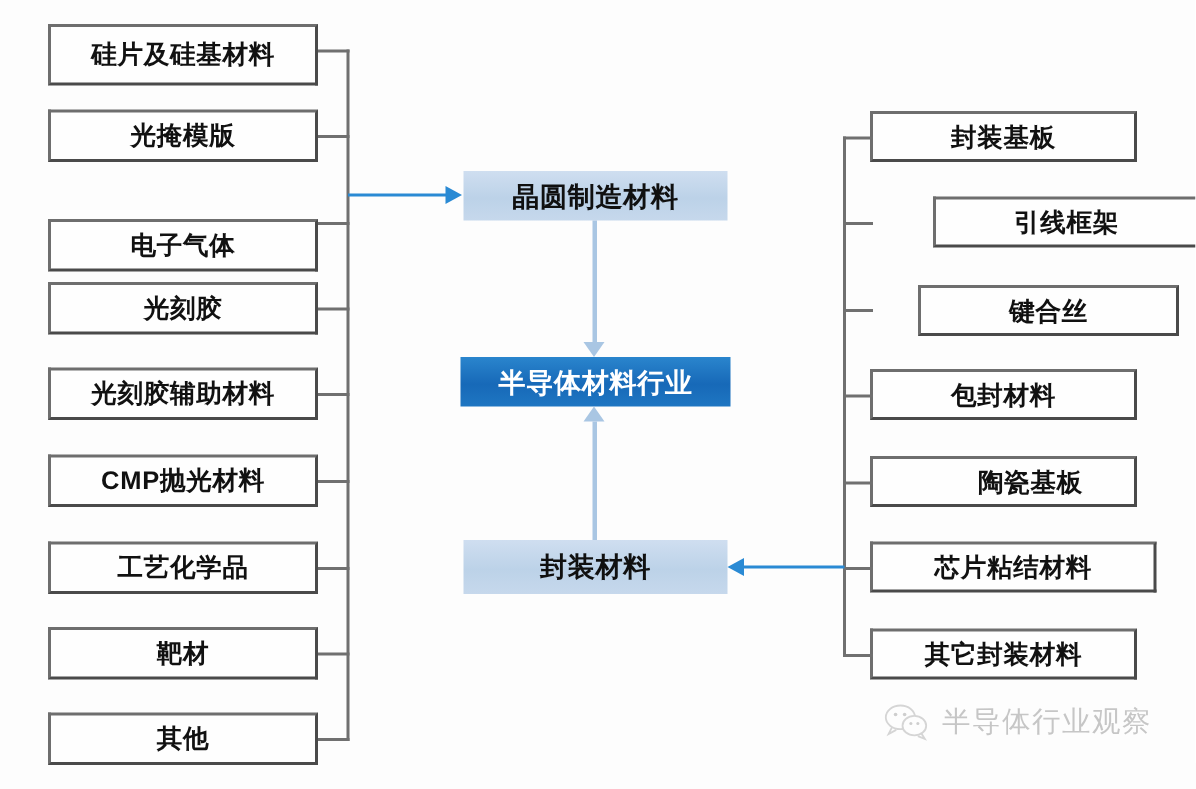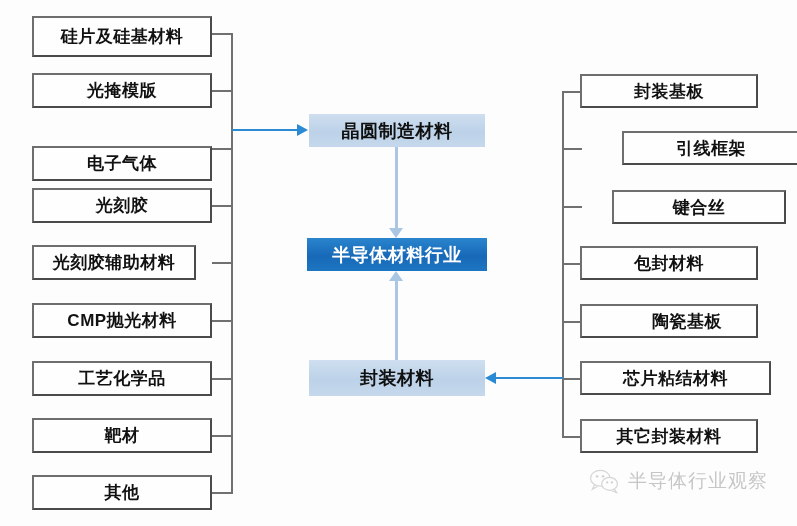--- a/index.html
+++ b/index.html
@@ -129,21 +129,21 @@
 </style>
 </head>
 <body>
 
 <div id="canvas">
 
   <div class="node" style="left:32px; top:16px; width:180px; height:41px;text-align:center;">硅片及硅基材料</div>
   <div class="node" style="left:32px; top:73px; width:180px; height:35px;">光掩模版</div>
   <div class="node" style="left:32px; top:146px; width:180px; height:35px;">电子气体</div>
   <div class="node" style="left:32px; top:188px; width:180px; height:35px;">光刻胶</div>
-  <div class="node" style="left:32px; top:245px; width:164px; height:35px;">光刻胶辅助材料</div>
+  <div class="node" style="left:32px; top:245px; width:180px; height:35px;">光刻胶辅助材料</div>
   <div class="node" style="left:32px; top:303px; width:180px; height:35px;">CMP抛光材料</div>
   <div class="node" style="left:32px; top:361px; width:180px; height:35px;">工艺化学品</div>
   <div class="node" style="left:32px; top:418px; width:180px; height:35px;">靶材</div>
   <div class="node" style="left:32px; top:475px; width:180px; height:35px;">其他</div>
 
   <div class="hline" style="left:212px; top:33px;  width:21px;"></div>
   <div class="hline" style="left:212px; top:90px;  width:21px;"></div>
   <div class="hline" style="left:212px; top:148px; width:21px;"></div>
   <div class="hline" style="left:212px; top:205px; width:21px;"></div>
   <div class="hline" style="left:212px; top:262px; width:21px;"></div>

